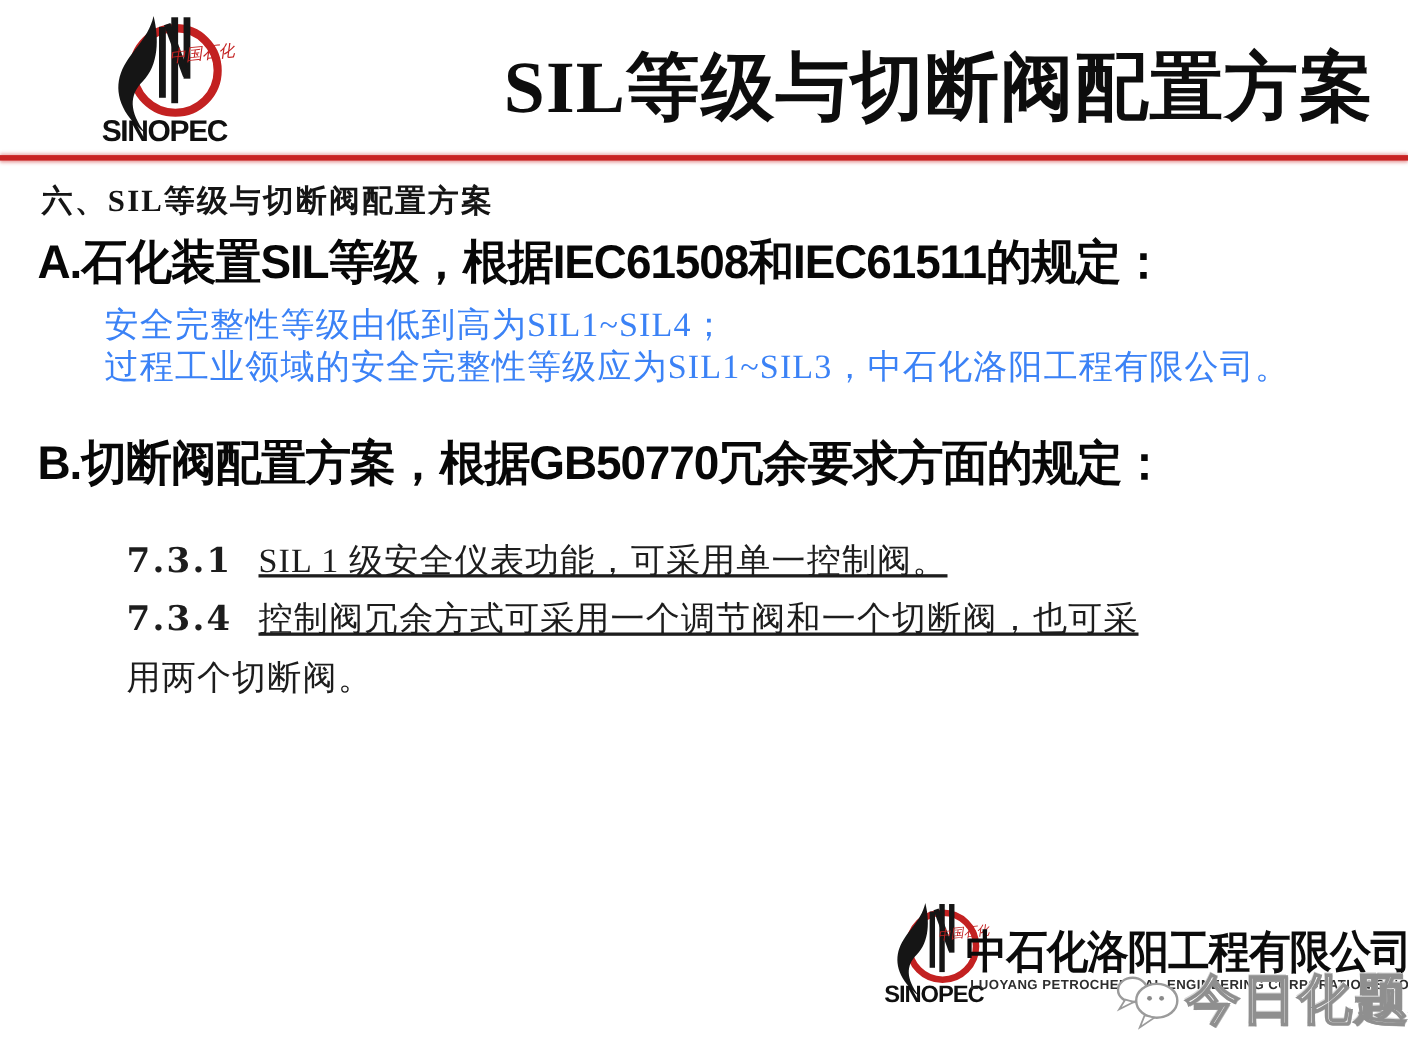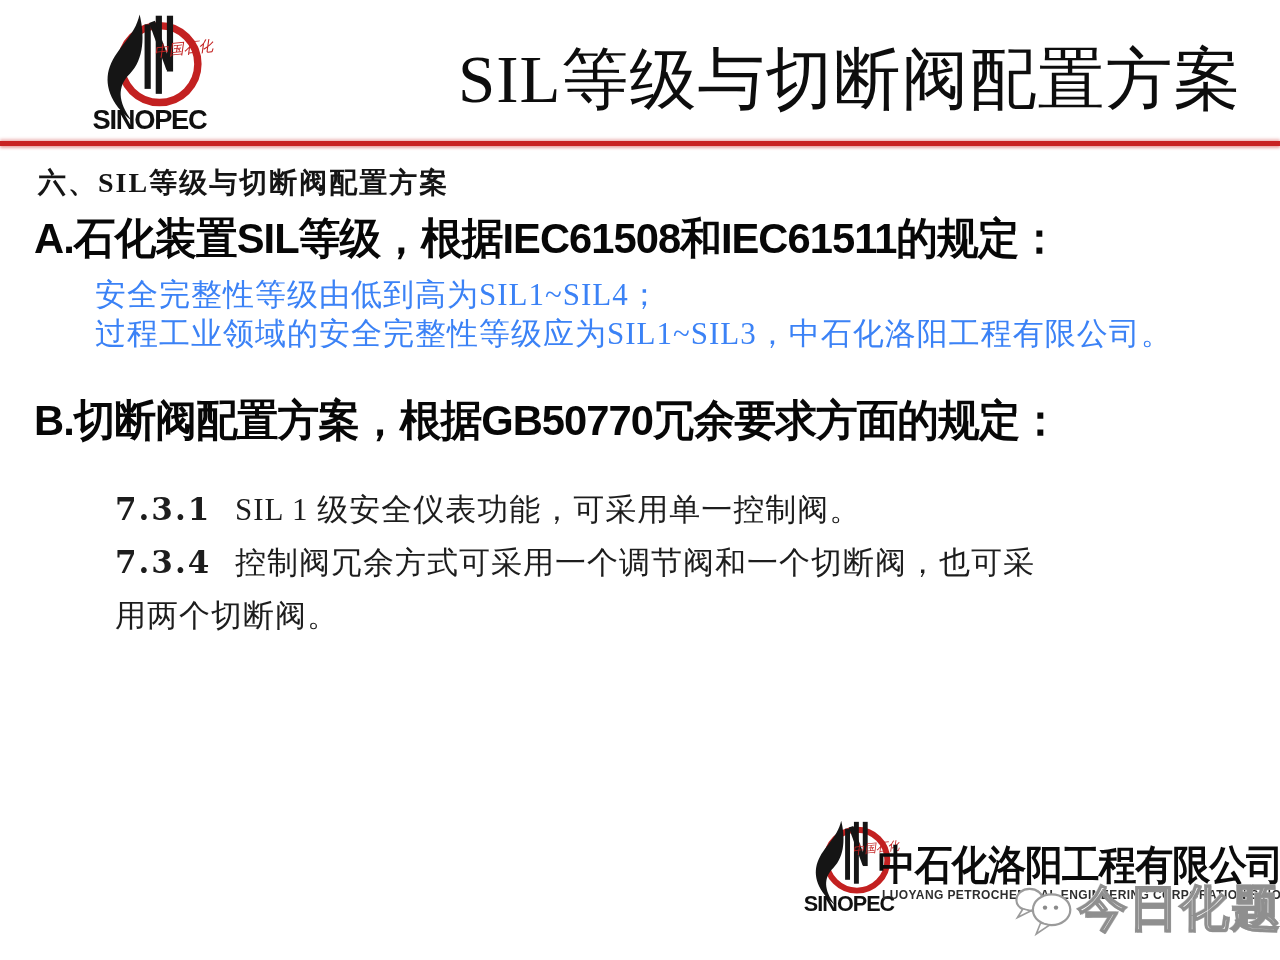--- a/index.html
+++ b/index.html
@@ -10,21 +10,21 @@
     background:#ffffff;
     overflow:hidden;
     font-family:"Liberation Serif","DejaVu Serif",serif;
     color:#151515;
   }
   
   .logo-top { position:absolute; left:64px; top:12px; width:176px; height:124px; }
   .logo-bottom { position:absolute; left:796px; top:818px; width:110px; height:100px; }
   .slide-title {
     position:absolute; left:458px; top:34px; width:760px;
-    font-size:67px; font-weight:400; letter-spacing:1px;
+    font-size:67px; font-weight:700; letter-spacing:1px;
     font-family:"Liberation Serif","DejaVu Serif",serif;
     color:#0d0d0d; white-space:nowrap;
   }
   .red-divider {
     position:absolute; left:0; top:141px; width:1280px; height:5px;
     background:#c82323;
     box-shadow:0 2px 3px rgba(200,35,35,.40), 0 -2px 3px rgba(200,35,35,.30);
   }
   
   .section-heading {
@@ -45,21 +45,21 @@
     position:absolute; left:95px;
     font-size:31px; letter-spacing:1px; white-space:nowrap; color:#3b82f6;
   }
   .detail-1 { top:274px; }
   .detail-2 { top:313px; }
   
   .regulation {
     position:absolute; left:115px; top:489px; width:1060px;
     font-size:31px; color:#1d1d1d; letter-spacing:1px;
   }
-  .reg-row { height:53px; white-space:nowrap; }
+  .reg-row { height:53px; white-space:nowrap;text-decoration:underline; }
   .reg-num {
     display:inline-block; width:96px;
     font-weight:700; letter-spacing:2px;
     font-family:"DejaVu Serif","Liberation Serif",serif;
   }
   .reg-txt { padding-left:24px; }
   .reg-cont { height:53px; white-space:nowrap; }
   
   .company-cn {
     position:absolute; left:878px; top:838px;

